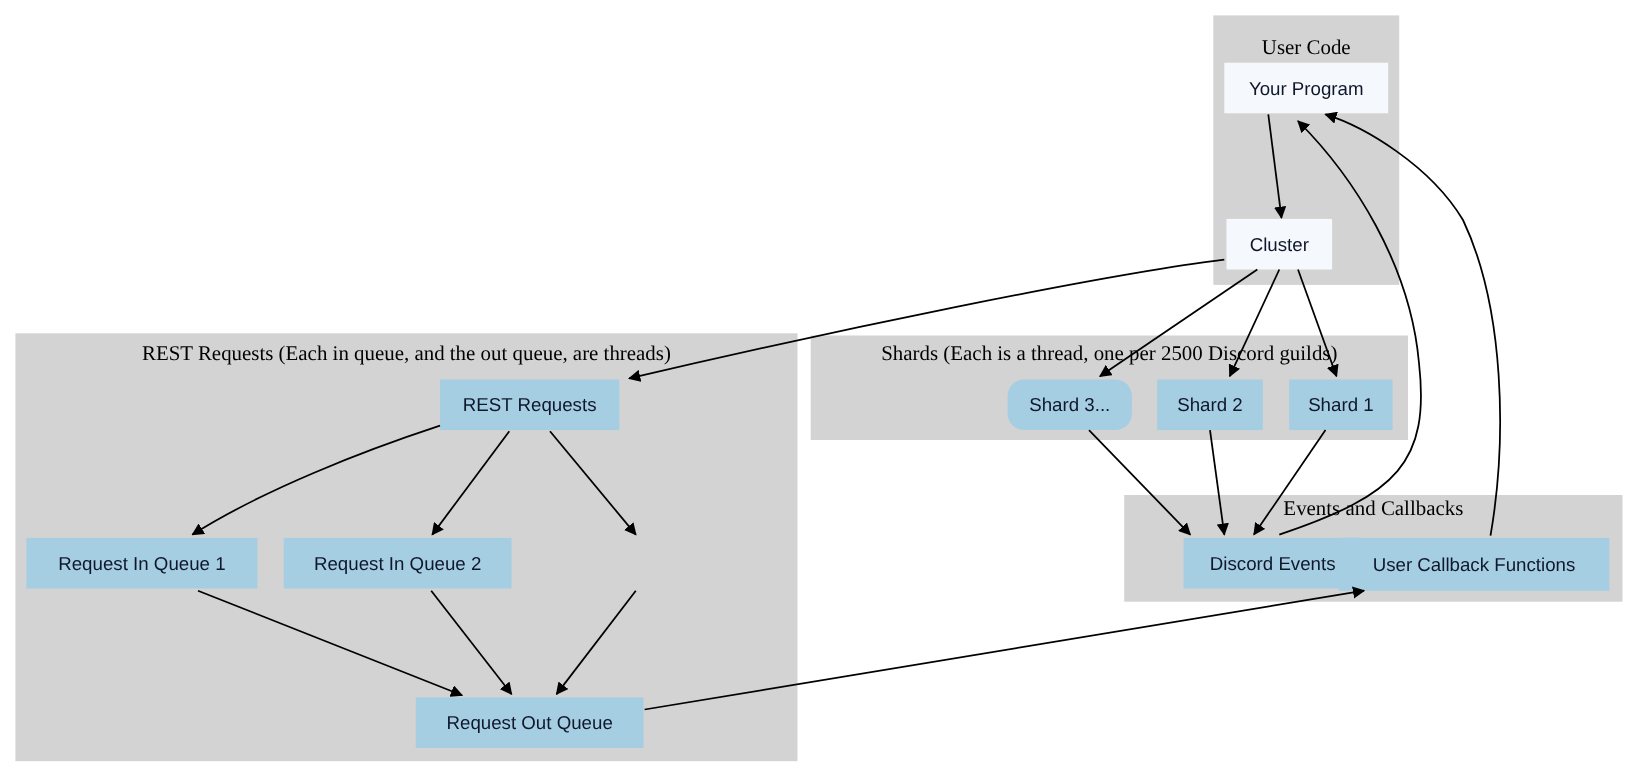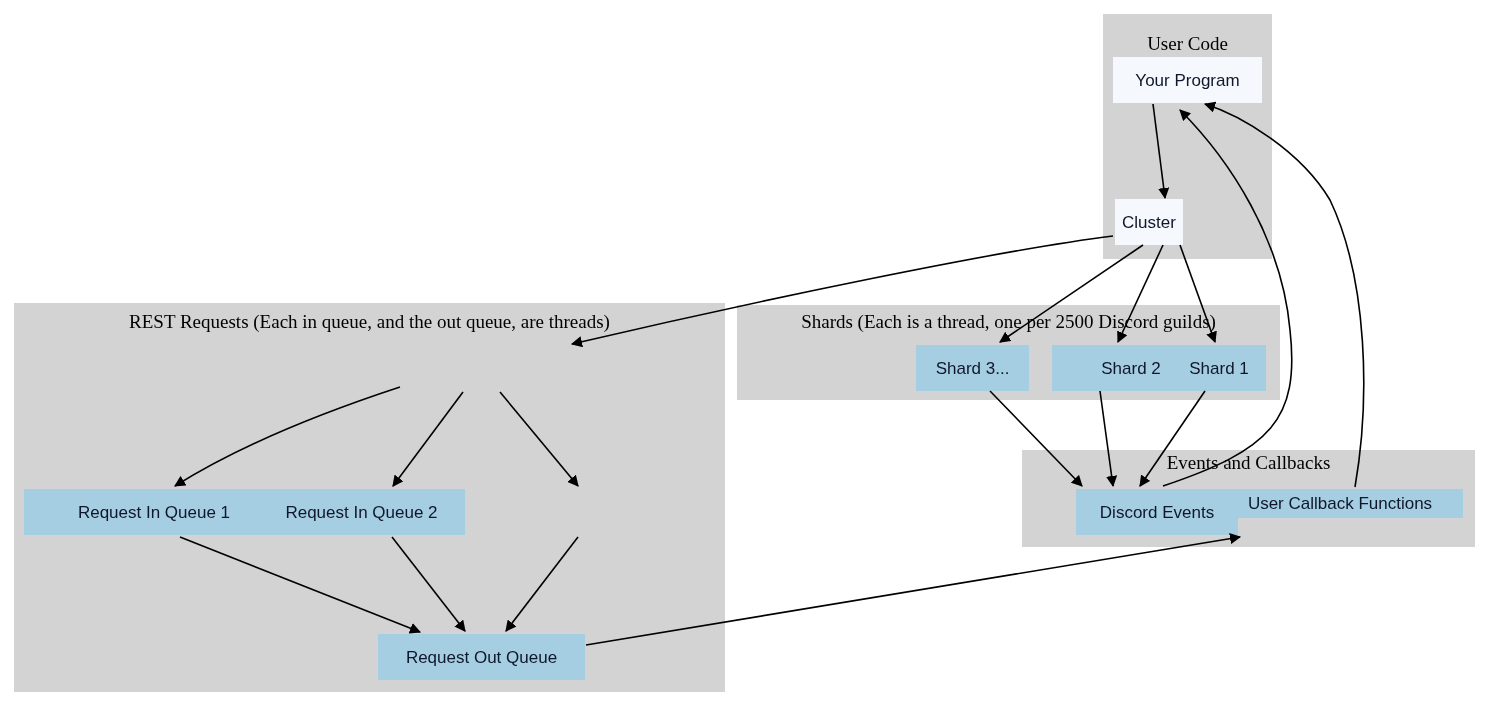--- a/index.html
+++ b/index.html
@@ -116,51 +116,54 @@
       <path d="M 1163 486 C 1270 450 1300 420 1290 330 C 1282 240 1230 160 1180 110"></path>
 
       <path d="M 1355 487 C 1370 400 1368 280 1330 200 C 1300 150 1240 115 1205 104"></path>
     </g>
   </svg>
 
   <div class="node node-white" style="left:1113px; top:57px; width:149px; height:46px;">
     <span>Your Program</span>
   </div>
 
-  <div class="node node-white" style="left:1115px; top:199px; width:68px; height:46px;">
+  <div class="node node-white" style="left:1115px; top:199px; width:96px; height:46px;">
     <span>Cluster</span>
   </div>
 
+  <div class="node node-blue" style="left:400px; top:345px; width:163px; height:46px;">
+    <span>REST Requests</span>
+  </div>
 
-  <div class="node node-blue" style="left:24px; top:489px; width:210px; height:46px;padding-left:25px;">
+  <div class="node node-blue" style="left:24px; top:489px; width:210px; height:46px;">
     <span>Request In Queue 1</span>
   </div>
 
   <div class="node node-blue" style="left:258px; top:489px; width:207px; height:46px;">
     <span>Request In Queue 2</span>
   </div>
 
 
   <div class="node node-blue" style="left:378px; top:634px; width:207px; height:46px;">
     <span>Request Out Queue</span>
   </div>
 
-  <div class="node node-blue" style="left:916px; top:345px; width:113px; height:46px;">
+  <div class="node node-blue" style="left:916px; top:345px; width:113px; height:46px;border-radius:15px;">
     <span>Shard 3...</span>
   </div>
 
-  <div class="node node-blue" style="left:1052px; top:345px; width:96px; height:46px;padding-left:31px;">
+  <div class="node node-blue" style="left:1052px; top:345px; width:96px; height:46px;">
     <span>Shard 2</span>
   </div>
 
   <div class="node node-blue" style="left:1172px; top:345px; width:94px; height:46px;">
     <span>Shard 1</span>
   </div>
 
   <div class="node node-blue" style="left:1032px; top:489px; width:162px; height:46px;margin-left:44px;">
     <span>Discord Events</span>
   </div>
 
-  <div class="node node-blue" style="left:1217px; top:489px; width:246px; height:29px;">
+  <div class="node node-blue" style="left:1217px; top:489px; width:246px; height:48px;">
     <span>User Callback Functions</span>
   </div>
 
 </div>
 
 </body></html>

